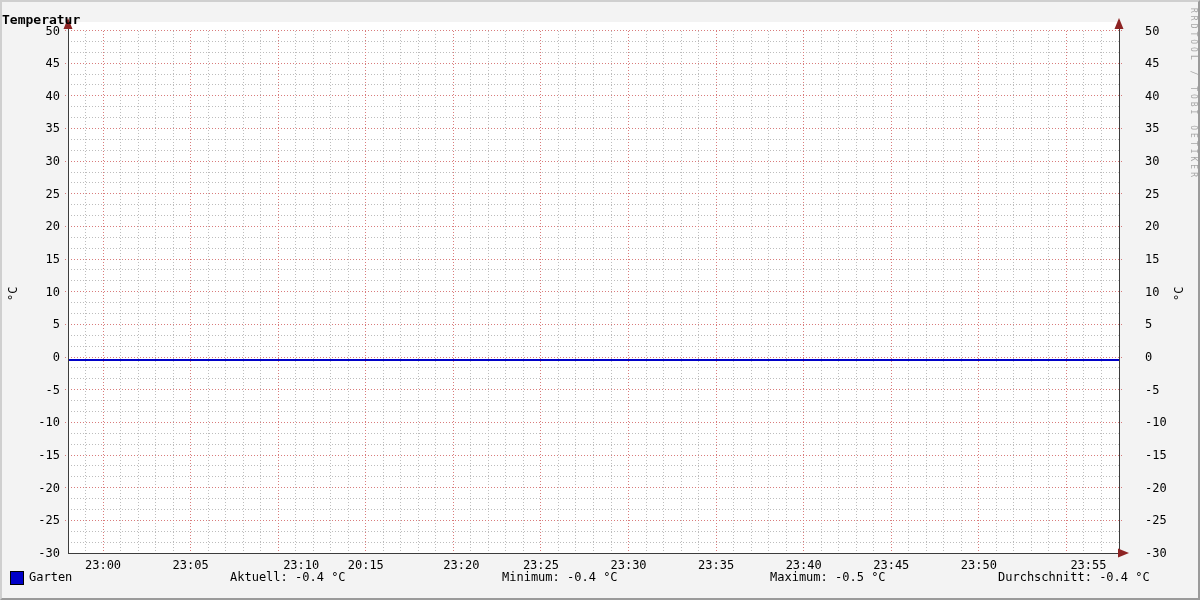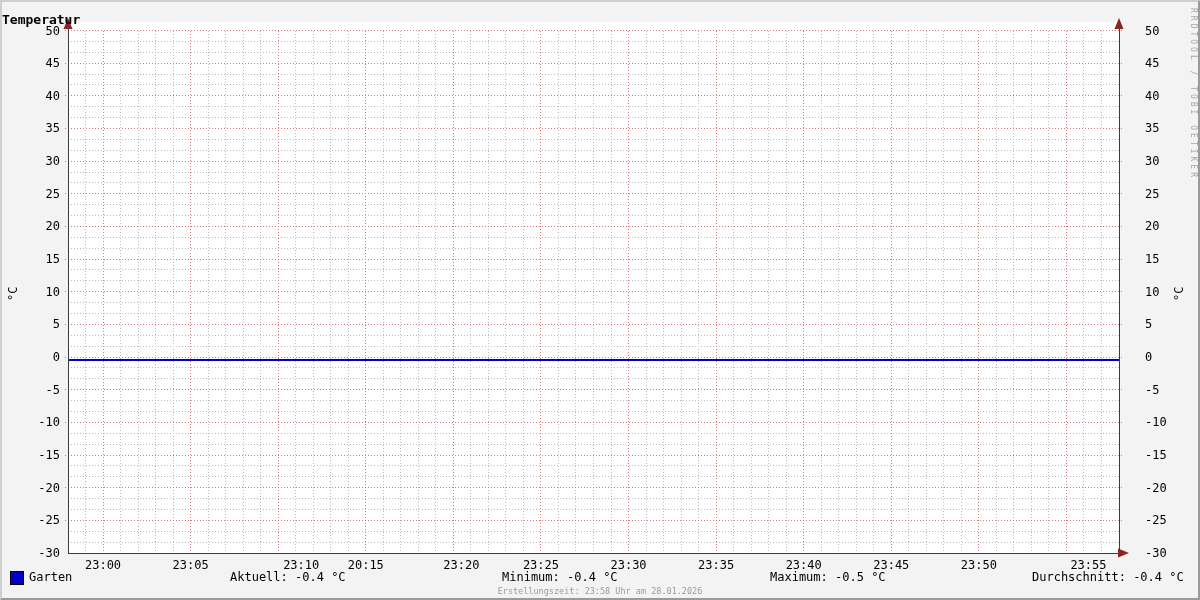--- a/index.html
+++ b/index.html
@@ -48,21 +48,21 @@
   #legend-row .tick{top:568px;}
   #legend-swatch{
     left:8px;top:569px;
     width:12px;height:12px;
     border:1px solid #000;
   }
   #series-label{left:27px;top:568px;}
   #stat-aktuell{left:228px;}
   #stat-minimum{left:500px;}
   #stat-maximum{left:768px;}
-  #stat-durchschnitt{left:1030px;}
+  #stat-durchschnitt{left:996px;}
   #footer{
     left:0;right:0;top:584px;
     text-align:center;
     font-size:8.5px;
     color:#9b9b9b;
     white-space:pre;
   }
 </style>
 </head>
 <body>
@@ -258,14 +258,13 @@
 
   <div id="legend-row">
     <div id="legend-swatch" class="abs" style="background: rgb(0, 0, 200);"></div>
     <span id="series-label" class="abs tick">Garten</span>
     <span id="stat-aktuell" class="abs tick">Aktuell: -0.4 °C</span>
     <span id="stat-minimum" class="abs tick">Minimum: -0.4 °C</span>
     <span id="stat-maximum" class="abs tick">Maximum: -0.5 °C</span>
     <span id="stat-durchschnitt" class="abs tick">Durchschnitt: -0.4 °C</span>
   </div>
 
-  <div id="footer" class="abs">Erstellungszeit: 23:58 Uhr am 28.01.2026</div>
 </div>
 
 </body></html>

